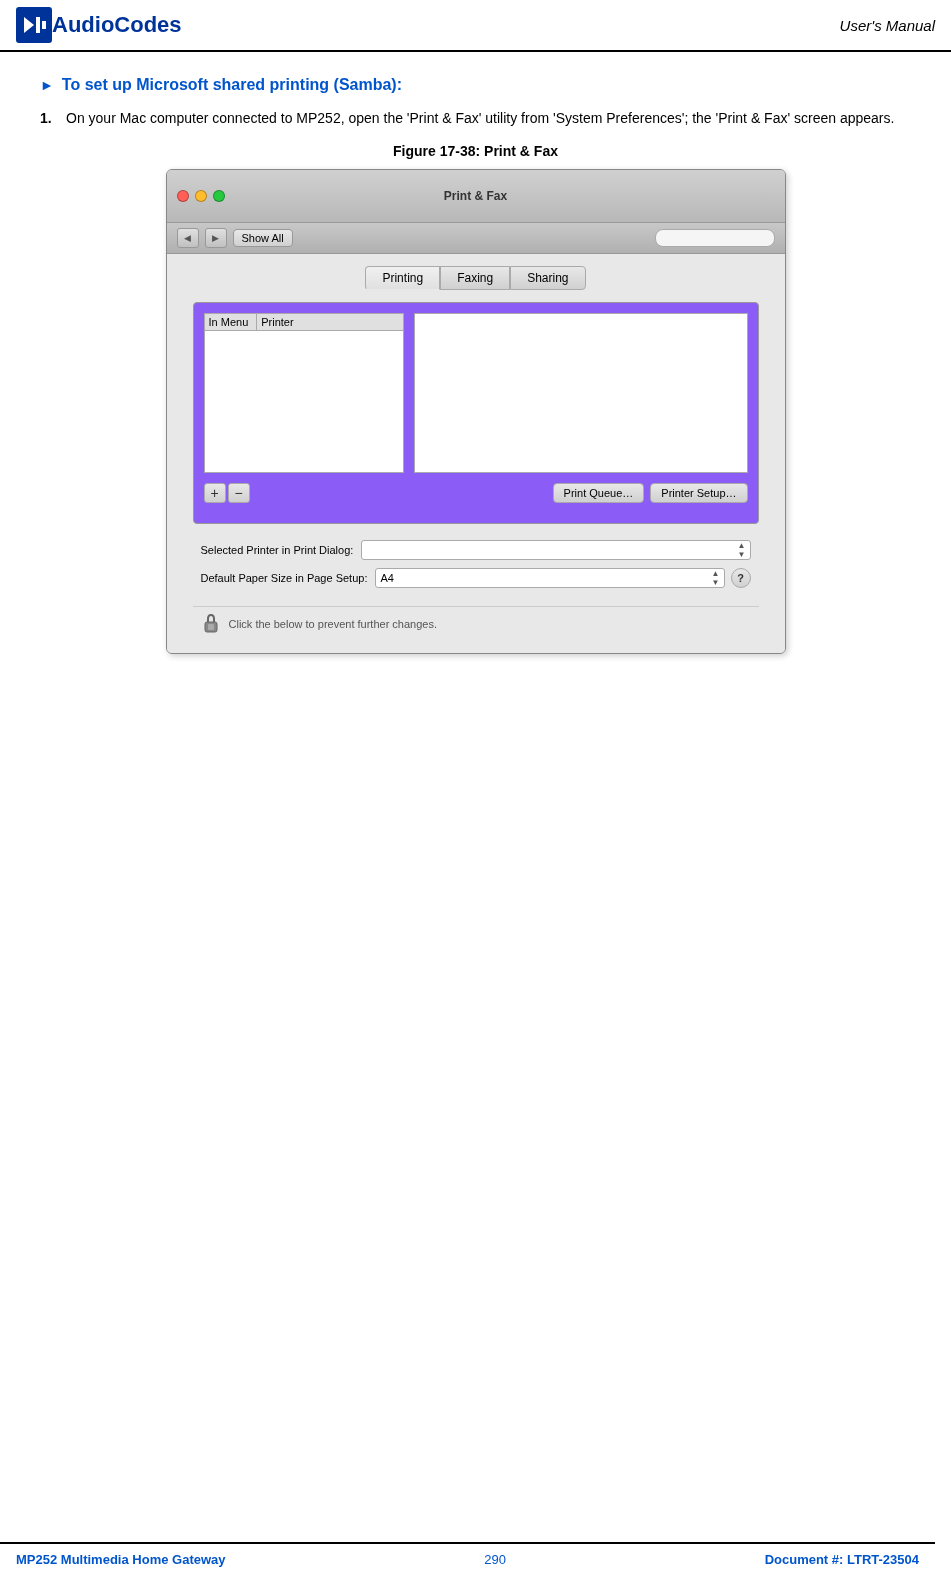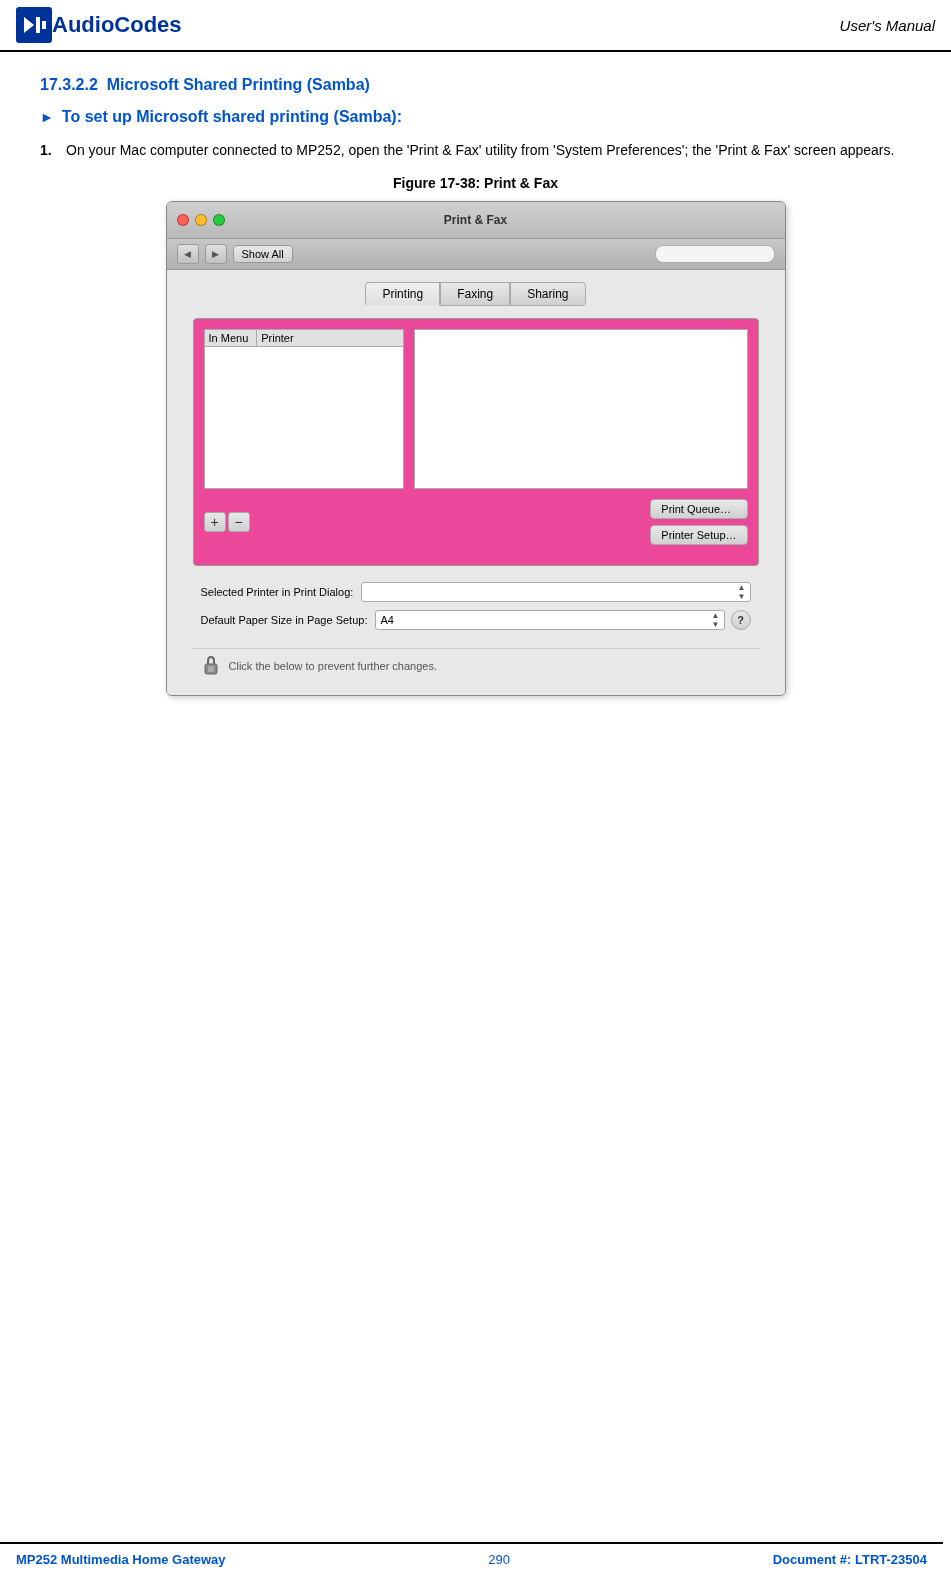--- a/index.html
+++ b/index.html
@@ -119,21 +119,21 @@
       width: 620px;
       margin: 0 auto 20px auto;
       box-shadow: 2px 2px 6px rgba(0,0,0,0.2);
       overflow: hidden;
     }
 
     
     .window-titlebar {
       background: linear-gradient(to bottom, #d0d0d0, #b8b8b8);
       border-bottom: 1px solid #999;
-      padding: 12px 10px;
+      padding: 20px 10px;
       display: flex;
       align-items: center;
       gap: 6px;
       position: relative;
     }
     .window-btn {
       width: 12px;
       height: 12px;
       border-radius: 50%;
       border: 1px solid rgba(0,0,0,0.3);
@@ -217,21 +217,21 @@
     .tab-item:last-child {
       border-radius: 0 4px 4px 0;
     }
     .tab-item.active {
       background: linear-gradient(to bottom, #f0f0f0, #e0e0e0);
       border-bottom-color: #e8e8e8;
     }
 
     
     .pf-content {
-      background: #ec4899;
+      background: #8b5cf6;
       border: 1px solid #999;
       border-radius: 4px;
       padding: 10px;
       margin-bottom: 10px;
     }
     .pf-columns {
       display: flex;
       gap: 0;
       margin-bottom: 10px;
     }
@@ -284,21 +284,20 @@
       font-size: 14px;
       display: flex;
       align-items: center;
       justify-content: center;
       cursor: pointer;
       color: #333;
     }
     .pf-action-btns {
       display: flex;
       gap: 6px;
-      flex-direction: column;
     }
     .pf-action-btn {
       padding: 3px 10px;
       font-size: 11px;
       background: linear-gradient(to bottom, #e8e8e8, #d0d0d0);
       border: 1px solid #aaa;
       border-radius: 4px;
       cursor: pointer;
       color: #000;
     }
@@ -370,21 +369,21 @@
     .lock-text {
       font-size: 11px;
       color: #555;
     }
 
     
     .footer {
       position: absolute;
       bottom: 0;
       left: 0;
-      right: 8px;
+      right: 16px;
       border-top: 2px solid #000;
       padding: 8px 16px;
       display: flex;
       align-items: center;
       justify-content: space-between;
       font-size: 13px;
       color: #0055cc;
     }
     .footer-left { font-weight: bold; }
     .footer-center { font-weight: normal; color: #0055cc; }
@@ -402,23 +401,20 @@
       <rect x="20" y="10" width="4" height="16" fill="white"></rect>
       <rect x="26" y="14" width="4" height="8" fill="white"></rect>
     </svg>
     <span class="logo-text">AudioCodes</span>
   </div>
   <span class="header-title">User's Manual</span>
 </div>
 
 <div class="main-content">
 
-  <div class="section-heading">
-    <span>17.3.2.2</span>&nbsp;&nbsp;<span>Microsoft Shared Printing (Samba)</span>
-  </div>
 
 
   <div class="sub-heading">
     <span class="arrow-symbol">►</span>
     <span class="sub-heading-text">To set up Microsoft shared printing (Samba):</span>
   </div>
 
   <div class="numbered-step">
     <span class="step-number">1.</span>
     <span class="step-text">On your Mac computer connected to MP252, open the 'Print &amp; Fax' utility from 'System Preferences'; the 'Print &amp; Fax' screen appears.</span>

